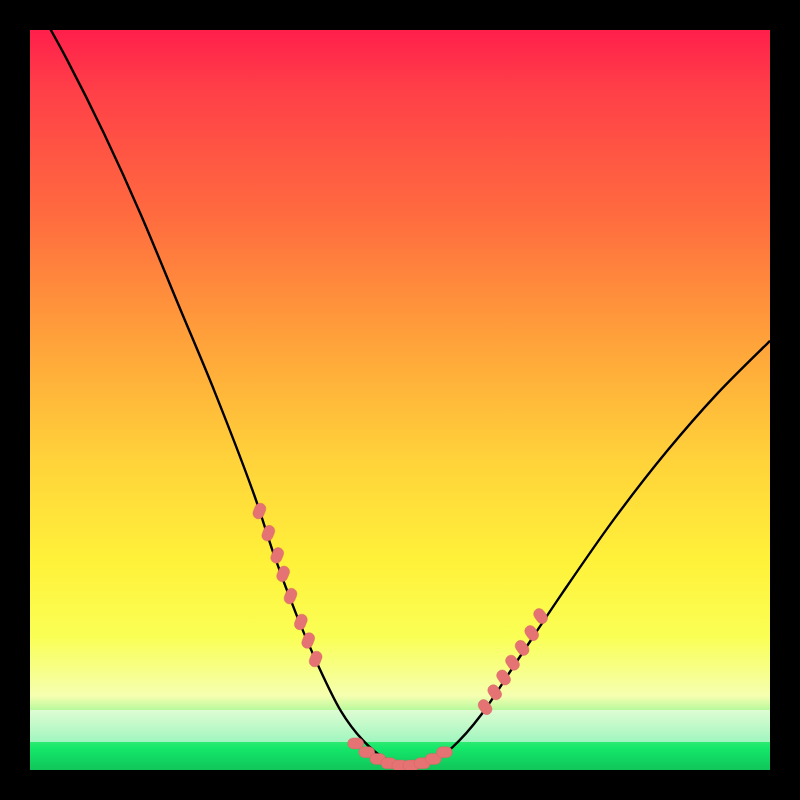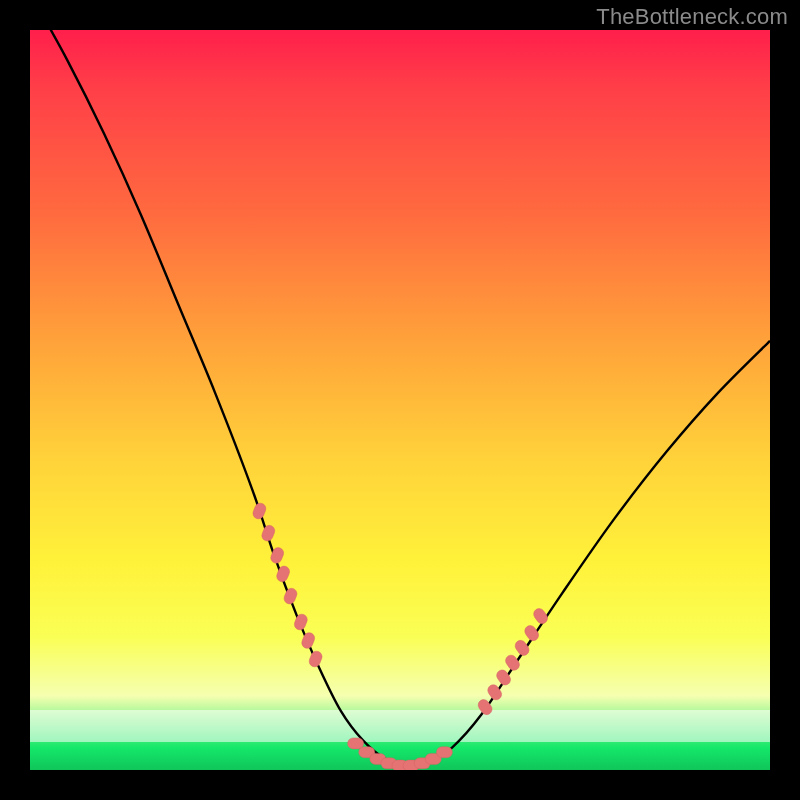--- a/index.html
+++ b/index.html
@@ -103,14 +103,13 @@
           <rect x="447.1" y="671.6" width="16.0" height="11.0" rx="5.5" ry="5.5" class="marker" transform="rotate(55 455.1 677.1)"></rect>
           <rect x="456.7" y="656.8" width="16.0" height="11.0" rx="5.5" ry="5.5" class="marker" transform="rotate(55 464.7 662.3)"></rect>
           <rect x="465.6" y="642.0" width="16.0" height="11.0" rx="5.5" ry="5.5" class="marker" transform="rotate(55 473.6 647.5)"></rect>
           <rect x="474.5" y="627.2" width="16.0" height="11.0" rx="5.5" ry="5.5" class="marker" transform="rotate(55 482.5 632.7)"></rect>
           <rect x="484.1" y="612.4" width="16.0" height="11.0" rx="5.5" ry="5.5" class="marker" transform="rotate(55 492.1 617.9)"></rect>
           <rect x="493.7" y="597.6" width="16.0" height="11.0" rx="5.5" ry="5.5" class="marker" transform="rotate(55 501.7 603.1)"></rect>
           <rect x="502.6" y="580.6" width="16.0" height="11.0" rx="5.5" ry="5.5" class="marker" transform="rotate(55 510.6 586.1)"></rect>
         </g>
     </svg>
   </div>
-  <div class="watermark">TheBottleneck.com</div>
 </div>
 
 </body></html>

